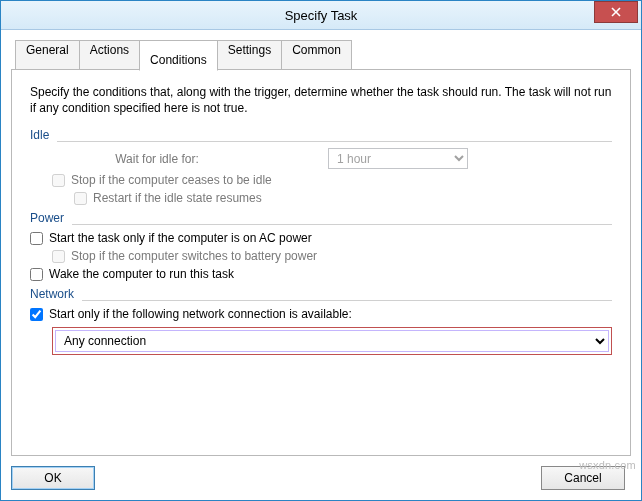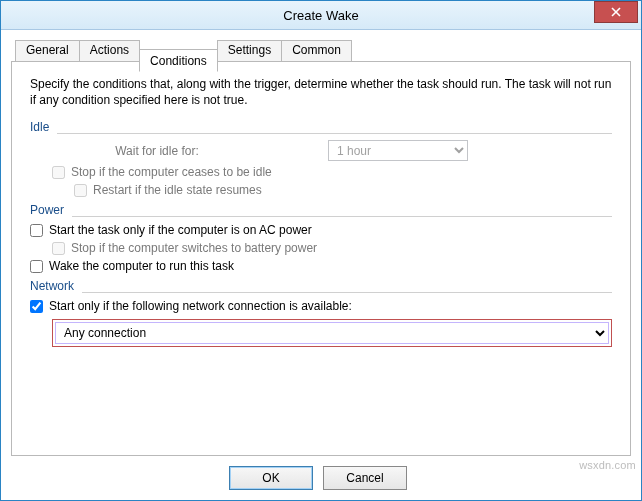--- a/index.html
+++ b/index.html
@@ -4,48 +4,48 @@
 <style>
   html,body{margin:0;padding:0;font-family:"Segoe UI",Tahoma,sans-serif;font-size:12px;color:#000;background:#fff}
   .window{width:642px;height:501px;border:1px solid #2a84c4;box-sizing:border-box;display:flex;flex-direction:column;background:#fff}
   .titlebar{height:28px;background:linear-gradient(#e8f4fc,#d6eaf8);border-bottom:1px solid #a8c8e4;display:flex;align-items:center;position:relative}
   .titlebar .title{flex:1;text-align:center;font-size:13px;color:#000}
   .close-btn{width:42px;height:20px;background:#c75050;border:1px solid #8b3a3a;position:absolute;right:3px;top:0;display:flex;align-items:center;justify-content:center;color:#fff;font-size:11px;font-weight:bold}
   .close-btn svg{width:10px;height:10px}
   .client{flex:1;padding:8px 10px 8px 10px;display:flex;flex-direction:column}
   .tabs{display:flex;margin-left:4px}
   .tab{border:1px solid #b9b9b9;border-bottom:none;padding:3px 10px 3px 10px;background:#fff;font-size:12px;margin-right:-1px;position:relative;top:1px;color:#000;cursor:default}
-  .tab.active{background:#fff;border-bottom:1px solid #fff;z-index:2;padding-top:4px;top:11px}
+  .tab.active{background:#fff;border-bottom:1px solid #fff;z-index:2;padding-top:12px;top:2px}
   .tab:not(.active){background:#f4f4f4;top:2px;padding-top:2px;padding-bottom:2px}
   .panel{border:1px solid #b9b9b9;flex:1;padding:14px 18px 12px 18px;position:relative;background:#fff}
   .intro{line-height:1.35;margin-bottom:12px}
   .section-head{display:flex;align-items:flex-end;margin:6px 0 6px 0}
   .section-head .lbl{color:#1a4e8a;margin-right:8px}
   .section-head .line{flex:1;border-top:1px solid #d0d0d0;height:0}
   .row{display:flex;align-items:center;margin:4px 0}
   .chk{width:13px;height:13px;margin:0 6px 0 0;vertical-align:middle}
   .disabled{color:#7a7a7a}
   .indent1{margin-left:22px}
   .indent2{margin-left:44px}
   select.combo{height:21px;font-size:12px;border:1px solid #abadb3;background:#fff;padding-left:4px}
   .combo-idle{width:140px;margin-left:auto;margin-right:120px}
   .network-combo-wrap{border:1px solid #c05050;padding:2px;margin:6px 0 0 22px}
   .network-combo-wrap select{width:100%;height:22px;border:1px solid #c4b5fd;background:#fff;font-size:12px;padding-left:4px}
-  .buttons{display:flex;justify-content:center;gap:10px;padding:10px 6px 2px 0}
+  .buttons{display:flex;justify-content:space-between;gap:10px;padding:10px 6px 2px 0}
   .btn{width:84px;height:24px;border:1px solid #888;background:linear-gradient(#f7f7f7,#e6e6e6);font-size:12px;cursor:default}
   .btn.default{border:1px solid #3c7fb1;box-shadow:0 0 0 1px #a3d1f5 inset}
   .watermark{position:absolute;right:6px;bottom:30px;font-size:11px;color:#bdbdbd;letter-spacing:.2px;pointer-events:none}
 </style>
 </head>
 <body>
 
 <div class="window">
 
   <div class="titlebar">
-    <div class="title">Create Wake</div>
+    <div class="title">Specify Task</div>
     <div class="close-btn">
       <svg viewBox="0 0 10 10">
           <line x1="1" y1="1" x2="9" y2="9" stroke="#fff" stroke-width="1.6"></line>
           <line x1="9" y1="1" x2="1" y2="9" stroke="#fff" stroke-width="1.6"></line>
         </svg>
     </div>
   </div>
 
   <div class="client">
 

